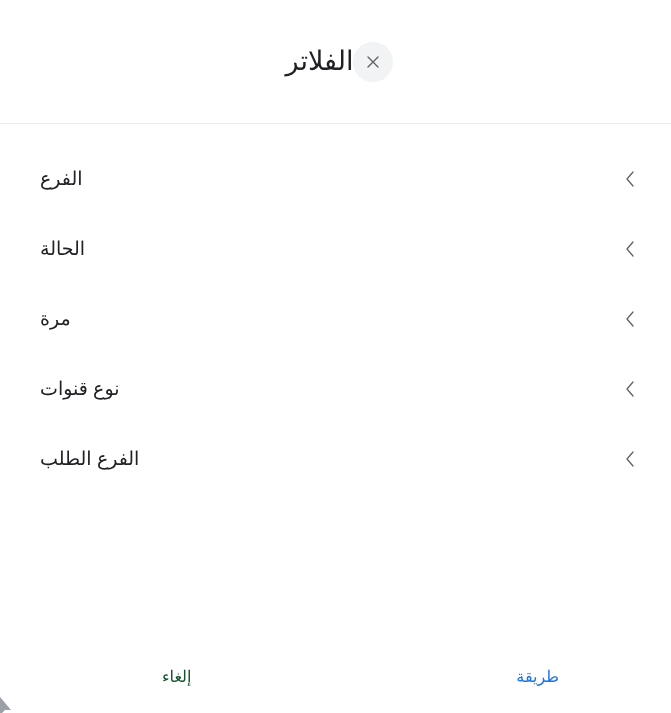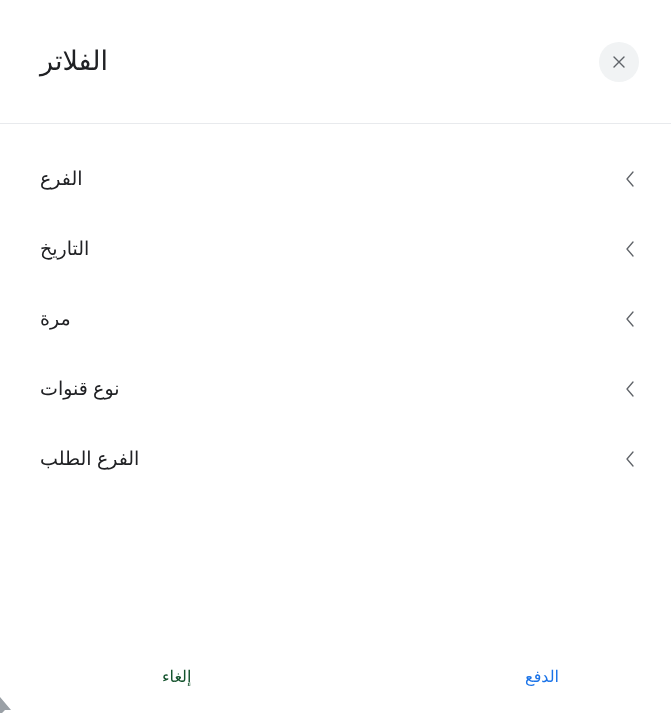--- a/index.html
+++ b/index.html
@@ -23,21 +23,21 @@
     background: #ffffff;
     position: relative;
   }
 
   
   .header {
     height: 124px;
     min-height: 124px;
     display: flex;
     align-items: center;
-    justify-content: space-between;
+    justify-content: center;
     padding: 0 32px 0 40px;
     box-sizing: border-box;
     border-bottom: 1px solid #e8eaed;
     background: #ffffff;
   }
 
   .header-title {
     font-size: 27px;
     font-weight: 400;
     color: #202124;
@@ -176,21 +176,21 @@
       </span>
       <span class="filter-label">الفرع</span>
     </div>
 
     <div class="filter-row">
       <span class="chevron">
         <svg width="12" height="18" viewBox="0 0 12 18" aria-hidden="true">
           <path d="M9 2 L3 9 L9 16" stroke="#5f6368" stroke-width="1.3" fill="none" stroke-linecap="round" stroke-linejoin="round"></path>
         </svg>
       </span>
-      <span class="filter-label">التاريخ</span>
+      <span class="filter-label">الحالة</span>
     </div>
 
 
     <div class="filter-row">
       <span class="chevron">
         <svg width="12" height="18" viewBox="0 0 12 18" aria-hidden="true">
           <path d="M9 2 L3 9 L9 16" stroke="#5f6368" stroke-width="1.3" fill="none" stroke-linecap="round" stroke-linejoin="round"></path>
         </svg>
       </span>
       <span class="filter-label">مرة</span>
@@ -212,21 +212,21 @@
           <path d="M9 2 L3 9 L9 16" stroke="#5f6368" stroke-width="1.3" fill="none" stroke-linecap="round" stroke-linejoin="round"></path>
         </svg>
       </span>
       <span class="filter-label">الفرع الطلب</span>
     </div>
 
   </div>
 
   <div class="footer">
     <div class="footer-inner">
-      <button class="btn-apply">الدفع</button>
+      <button class="btn-apply">طريقة</button>
       <button class="btn-cancel">إلغاء</button>
     </div>
   </div>
 
   <div class="corner-mark">
     <svg width="14" height="22" viewBox="0 0 14 22" aria-hidden="true">
       <path d="M0 22 L0 6 L11 19 L5 19 L2 22 Z" fill="#9aa0a6"></path>
     </svg>
   </div>
 

